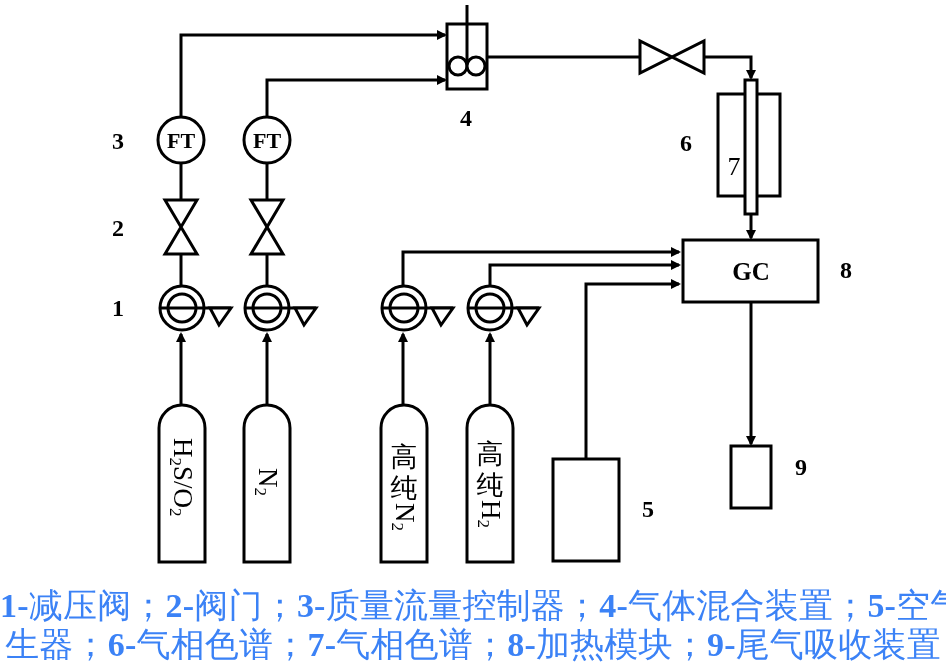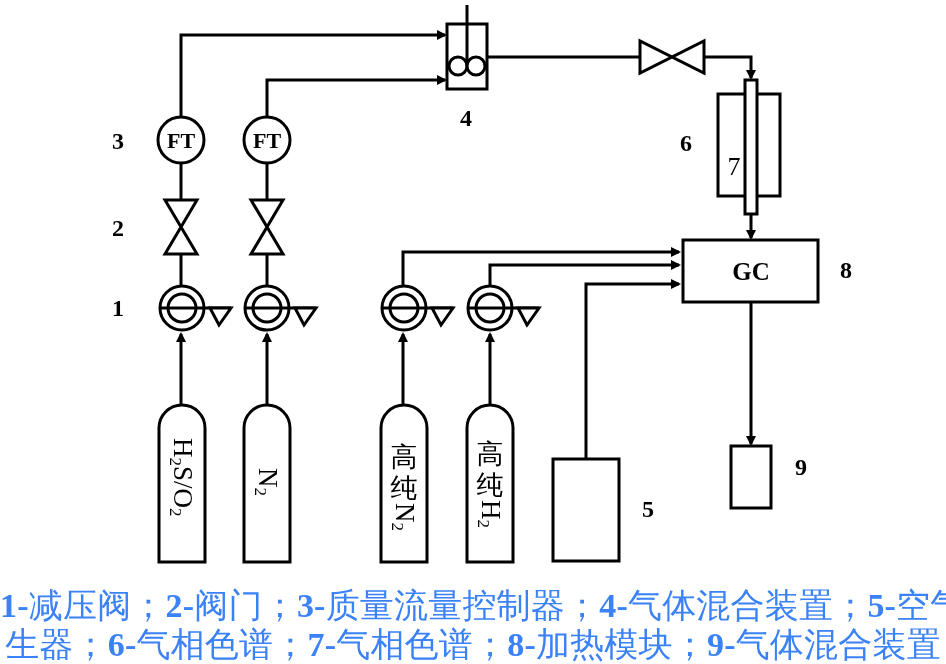--- a/index.html
+++ b/index.html
@@ -166,13 +166,13 @@
   <text class="num" x="118" y="316" text-anchor="middle">1</text>
   <text class="num" x="466" y="126" text-anchor="middle">4</text>
   <text class="num" x="686" y="151" text-anchor="middle">6</text>
   <text class="seven" x="734" y="175" text-anchor="middle">7</text>
   <text class="num" x="846" y="278" text-anchor="middle">8</text>
   <text class="num" x="648" y="517" text-anchor="middle">5</text>
   <text class="num" x="801" y="475" text-anchor="middle">9</text>
 </svg>
 
 <div class="caption" id="caption-line-1"><span><span class="lbl">1-</span><span class="cn">减压阀；</span></span><span><span class="lbl">2-</span><span class="cn">阀门；</span></span><span><span class="lbl">3-</span><span class="cn">质量流量控制器；</span></span><span><span class="lbl">4-</span><span class="cn">气体混合装置；</span></span><span><span class="lbl">5-</span><span class="cn">空气发</span></span></div>
-<div class="caption" id="caption-line-2"><span><span class="cn">生器；</span></span><span><span class="lbl">6-</span><span class="cn">气相色谱；</span></span><span><span class="lbl">7-</span><span class="cn">气相色谱；</span></span><span><span class="lbl">8-</span><span class="cn">加热模块；</span></span><span><span class="lbl">9-</span><span class="cn">气体混合装置</span></span></div>
+<div class="caption" id="caption-line-2"><span><span class="cn">生器；</span></span><span><span class="lbl">6-</span><span class="cn">气相色谱；</span></span><span><span class="lbl">7-</span><span class="cn">气相色谱；</span></span><span><span class="lbl">8-</span><span class="cn">加热模块；</span></span><span><span class="lbl">9-</span><span class="cn">尾气吸收装置</span></span></div>
 
 </body></html>

